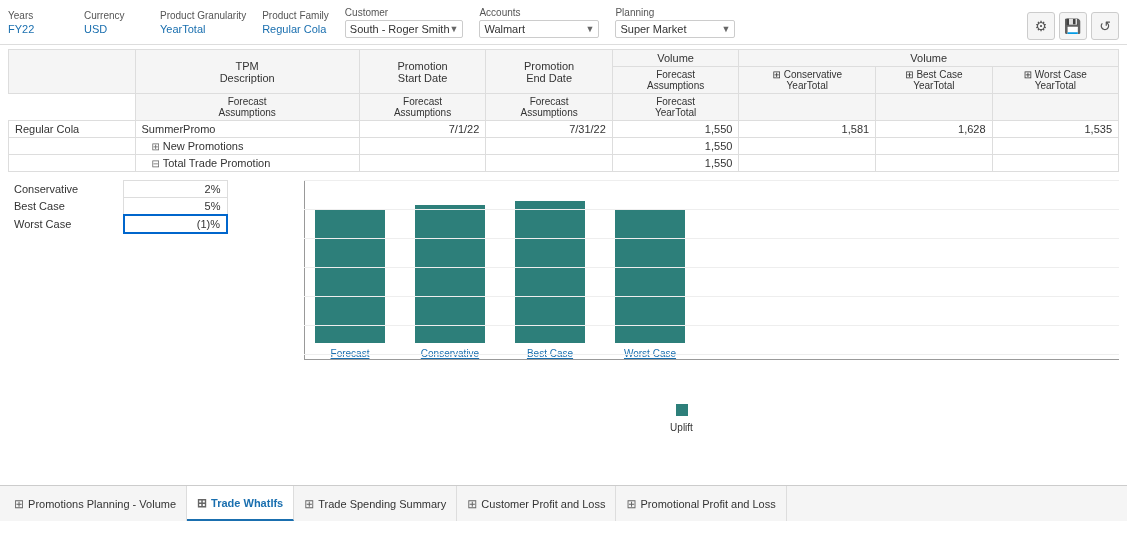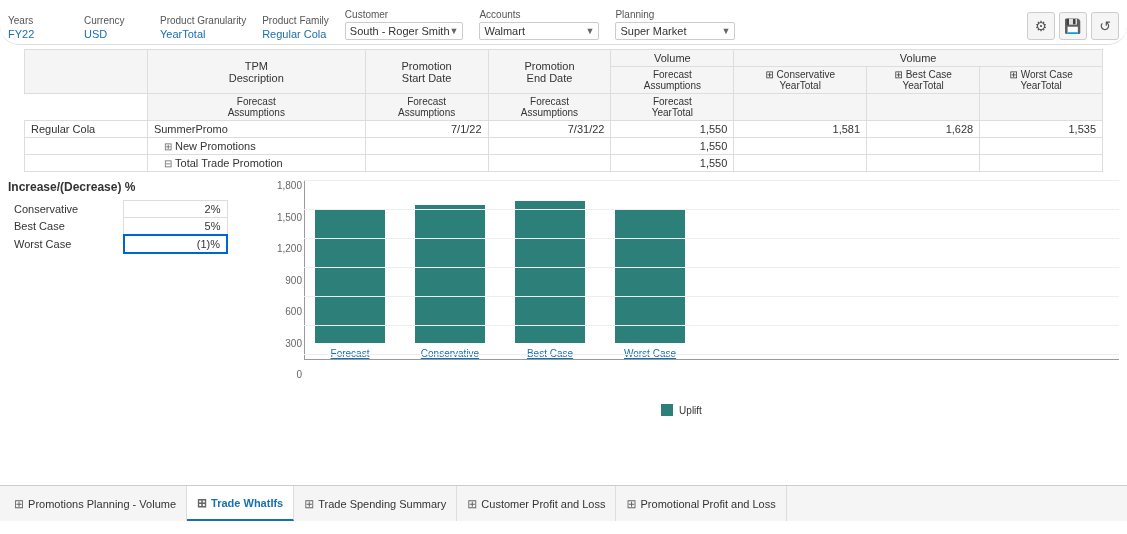--- a/index.html
+++ b/index.html
@@ -1,26 +1,25 @@
 <!DOCTYPE html>
 <html><head>
   <meta charset="utf-8">
   <style>
     * { box-sizing: border-box; margin: 0; padding: 0; }
     body { font-family: Arial, sans-serif; font-size: 11px; background: #fff; color: #333; width: 1127px; height: 534px; overflow: hidden; }
 
     
     .header-bar {
       display: flex;
-      align-items: flex-end;
+      align-items: center;
       padding: 4px 8px;
       border-bottom: 1px solid #ddd;
       background: #fff;
       gap: 16px;
-      border-radius: 19px;
     }
     .filter-group {
       display: flex;
       flex-direction: column;
       gap: 2px;
       min-width: 60px;
     }
     .filter-label {
       font-size: 10px;
       color: #555;
@@ -71,21 +70,21 @@
     
     .main-content {
       display: flex;
       flex-direction: column;
       height: calc(534px - 58px - 36px);
       overflow: hidden;
     }
 
     
     .table-area {
-      padding: 4px 24px;
+      padding: 4px 8px;
       overflow: auto;
     }
     table.data-table {
       border-collapse: collapse;
       font-size: 11px;
       width: 100%;
     }
     table.data-table th, table.data-table td {
       border: 1px solid #ddd;
       padding: 2px 6px;
@@ -190,20 +189,21 @@
       margin-top: 3px;
       cursor: pointer;
     }
     .chart-legend {
       display: flex;
       align-items: center;
       justify-content: center;
       gap: 6px;
       margin-top: 4px;
       font-size: 10px;
+      flex-direction: column;
     }
     .legend-box {
       width: 12px;
       height: 12px;
       background: #2d7f7a;
       display: inline-block;
     }
 
     
     .tab-bar {
@@ -360,50 +360,40 @@
     <td></td>
     <td></td>
   </tr>
         </tbody>
     </table>
   </div>
 
   <div class="lower-section">
 
     <div class="inc-dec-panel">
-      <div class="inc-dec-title">Increase/(Decrease) %</div>
       <table class="inc-dec-table">
         <tbody id="inc-dec-body">
             <tr>
     <td class="label">Conservative</td>
     <td class="value">2%</td>
   </tr>
             <tr>
     <td class="label">Best Case</td>
     <td class="value">5%</td>
   </tr>
             <tr>
     <td class="label">Worst Case</td>
     <td class="value editing">(1)%</td>
   </tr>
           </tbody>
       </table>
     </div>
 
     <div class="chart-area">
       <div style="position:relative; margin-left:30px; height:220px;">
-        <div class="y-axis-labels" id="y-axis-labels">
-            <span style="font-size: 10px; color: rgb(102, 102, 102);">1,800</span>
-            <span style="font-size: 10px; color: rgb(102, 102, 102);">1,500</span>
-            <span style="font-size: 10px; color: rgb(102, 102, 102);">1,200</span>
-            <span style="font-size: 10px; color: rgb(102, 102, 102);">900</span>
-            <span style="font-size: 10px; color: rgb(102, 102, 102);">600</span>
-            <span style="font-size: 10px; color: rgb(102, 102, 102);">300</span>
-            <span style="font-size: 10px; color: rgb(102, 102, 102);">0</span>
-          </div>
 
         <div class="gridline" style="top:0px;"></div>
         <div class="gridline" style="top:29px;"></div>
         <div class="gridline" style="top:58px;"></div>
         <div class="gridline" style="top:87px;"></div>
         <div class="gridline" style="top:116px;"></div>
         <div class="gridline" style="top:145px;"></div>
         <div class="gridline" style="top:174px;"></div>
         <div style="display:flex; align-items:flex-end; height:180px; border-left:1px solid #999; border-bottom:1px solid #999; padding:0 10px; gap:30px; padding-top:20px; margin-left:30px;" id="bars-container">
         <div style="display: flex; flex-direction: column; align-items: center; gap: 2px;">

